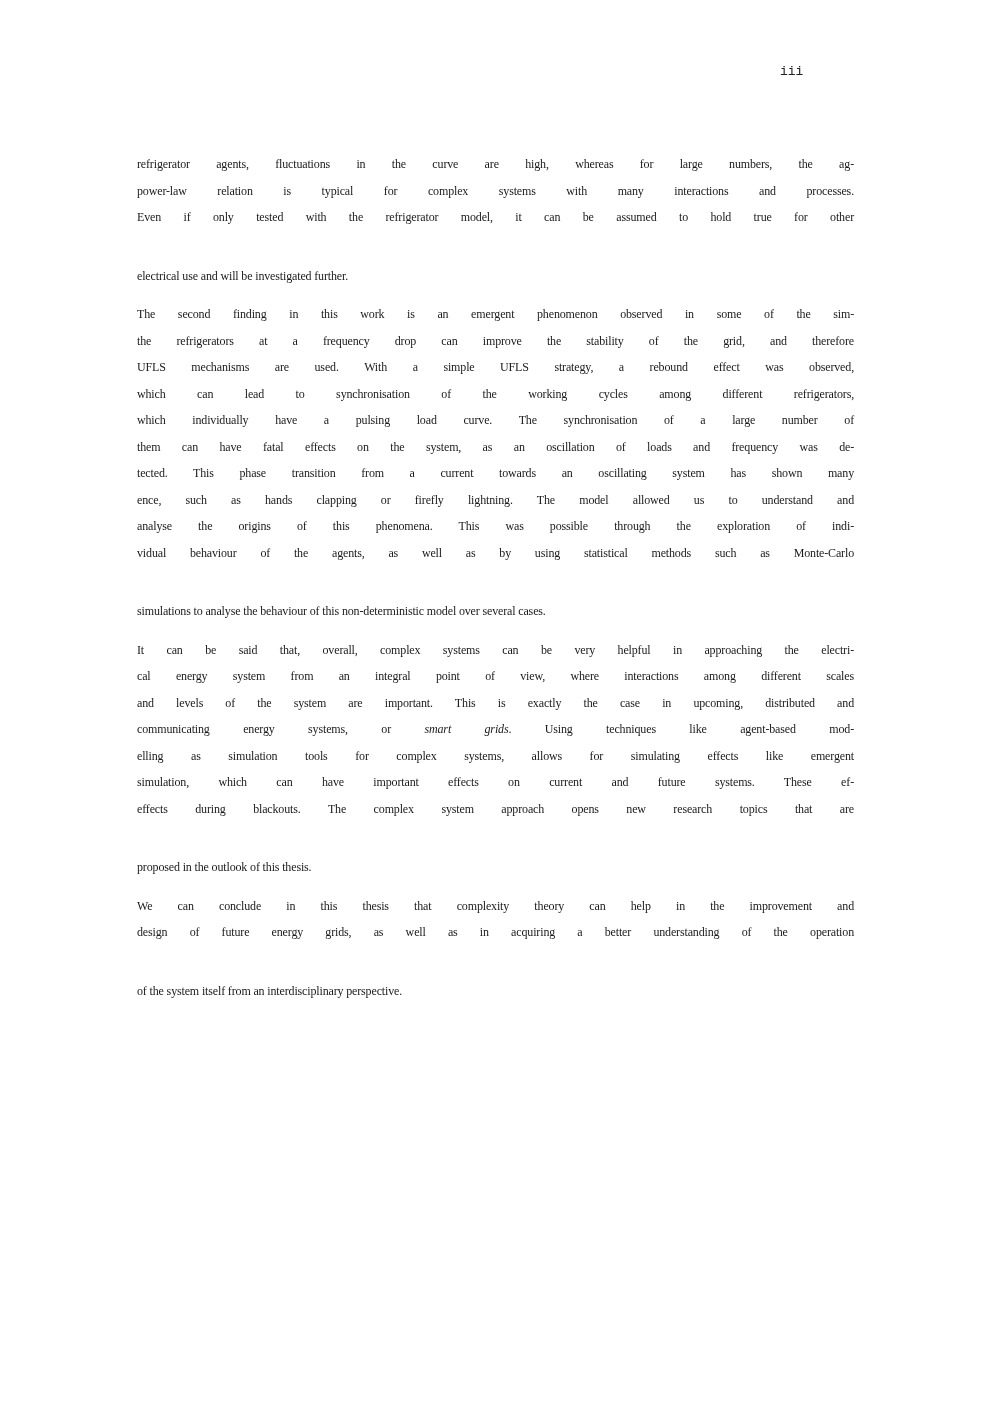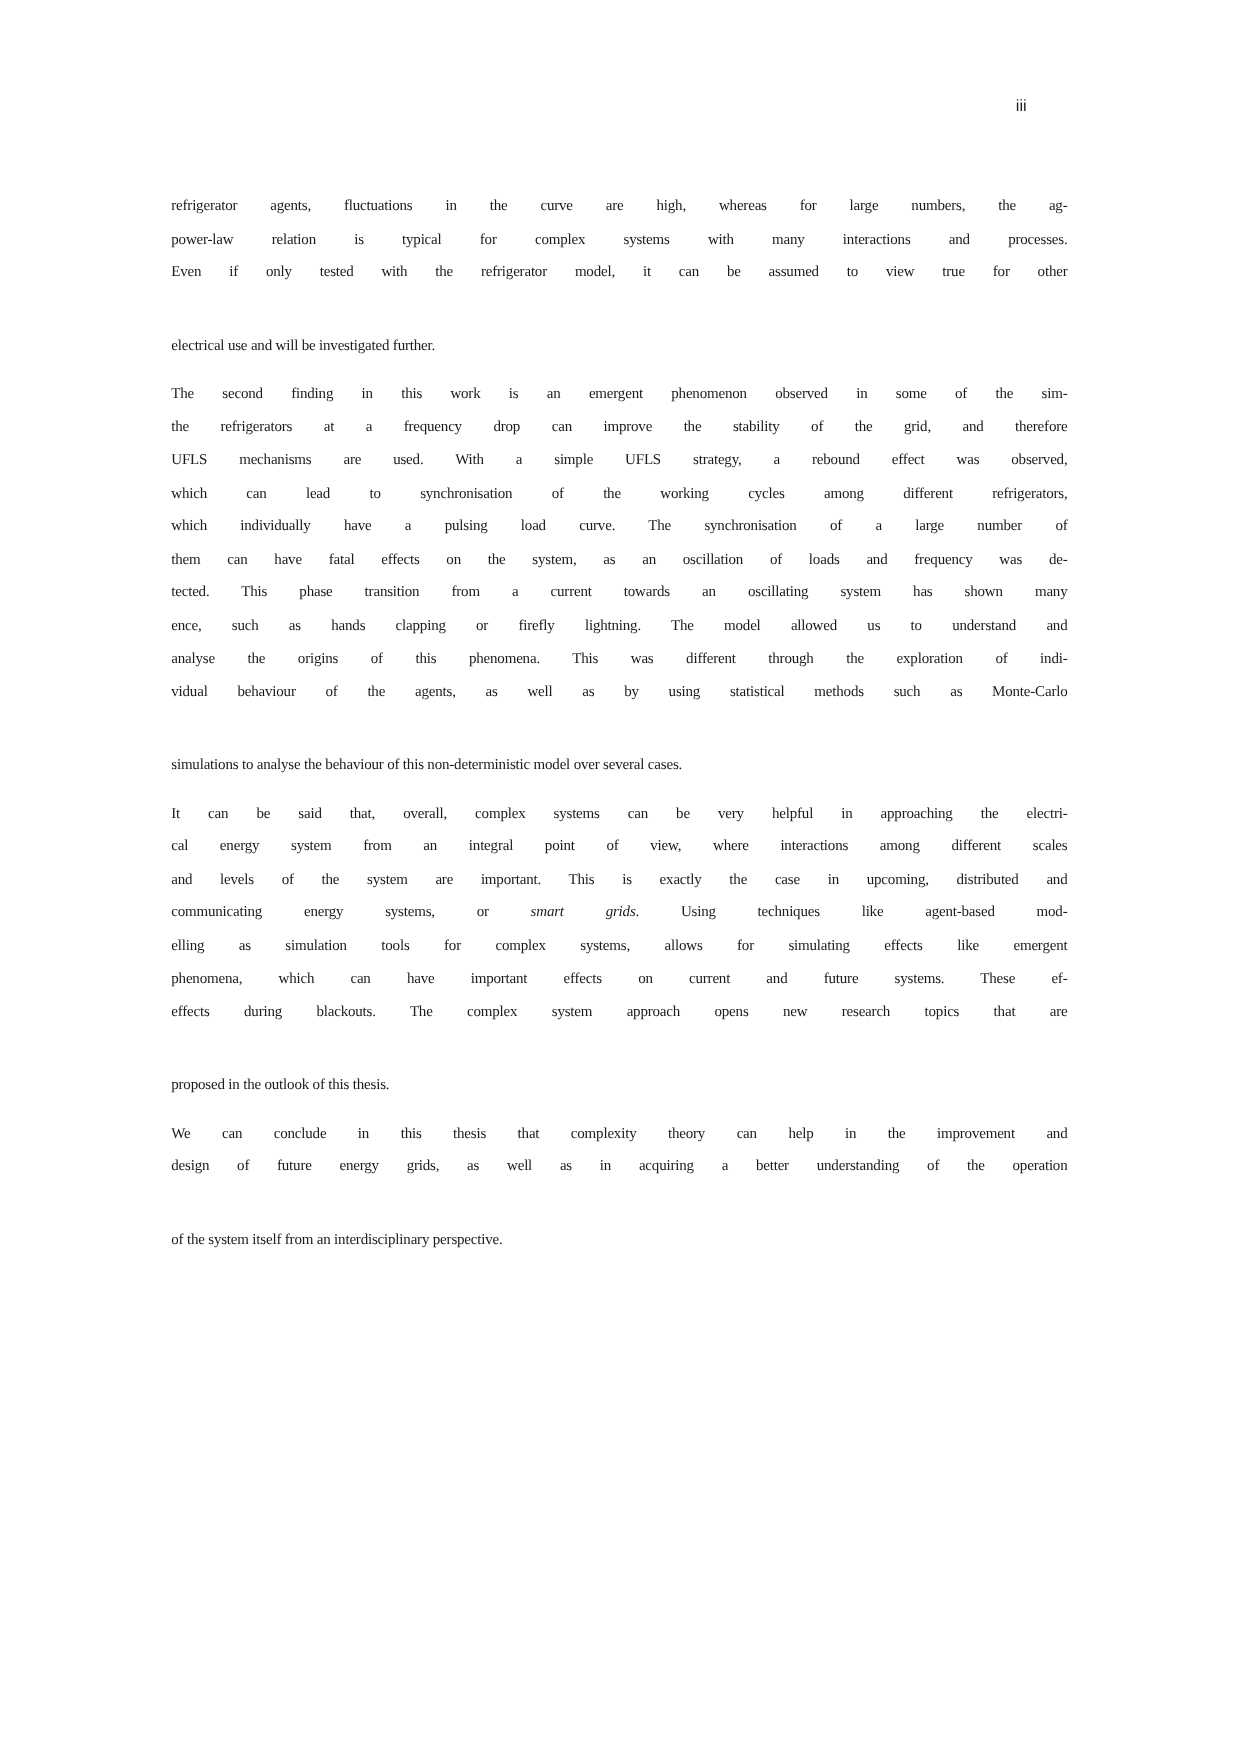--- a/index.html
+++ b/index.html
@@ -1,20 +1,20 @@
 <!DOCTYPE html>
 <html><head>
 <meta charset="utf-8">
 <style>
   html, body { margin: 0; padding: 0; background: #ffffff; }
   body { width: 992px; height: 1403px; position: relative; overflow: hidden; }
   .page-number {
-    position: absolute; top: 77px; left: 780px; width: 74px;
-    text-align: center;
-    font-family: Liberation Sans, sans-serif; font-size: 13px; color: #222;
+    position: absolute; top: 64px; left: 780px; width: 74px;
+    text-align: left;
+    font-family: Liberation Mono, monospace; font-size: 13px; color: #222;
   }
   .body-text {
     position: absolute; left: 137px; width: 717px; top: 151px;
     font-family: Liberation Serif, serif; font-size: 12px; color: #1a1a1a;
   }
   .para { margin: 0 0 12px 0; }
   .line {
     display: block; height: 26.5px; line-height: 26.5px;
     white-space: nowrap;
     text-align: justify; text-align-last: justify;
@@ -27,45 +27,45 @@
 </head>
 <body>
 
 <div class="page-number">iii</div>
 
 <div class="body-text">
 
   <p class="para">
     <span class="line">refrigerator agents, fluctuations in the curve are high, whereas for large numbers, the ag-</span>
     <span class="line">power-law relation is typical for complex systems with many interactions and processes.</span>
-    <span class="line">Even if only tested with the refrigerator model, it can be assumed to view true for other</span>
+    <span class="line">Even if only tested with the refrigerator model, it can be assumed to hold true for other</span>
     <span class="line last">electrical use and will be investigated further.</span>
   </p>
 
   <p class="para">
     <span class="line">The second finding in this work is an emergent phenomenon observed in some of the sim-</span>
     <span class="line">the refrigerators at a frequency drop can improve the stability of the grid, and therefore</span>
     <span class="line">UFLS mechanisms are used. With a simple UFLS strategy, a rebound effect was observed,</span>
     <span class="line">which can lead to synchronisation of the working cycles among different refrigerators,</span>
     <span class="line">which individually have a pulsing load curve.  The synchronisation of a large number of</span>
     <span class="line">them can have fatal effects on the system, as an oscillation of loads and frequency was de-</span>
     <span class="line">tected.  This phase transition from a current towards an oscillating system has shown many</span>
     <span class="line">ence, such as hands clapping or firefly lightning. The model allowed us to understand and</span>
-    <span class="line">analyse the origins of this phenomena. This was different through the exploration of indi-</span>
+    <span class="line">analyse the origins of this phenomena. This was possible through the exploration of indi-</span>
     <span class="line">vidual behaviour of the agents, as well as by using statistical methods such as Monte-Carlo</span>
     <span class="line last">simulations to analyse the behaviour of this non-deterministic model over several cases.</span>
   </p>
 
   <p class="para">
     <span class="line">It can be said that, overall, complex systems can be very helpful in approaching the electri-</span>
     <span class="line">cal energy system from an integral point of view, where interactions among different scales</span>
     <span class="line">and levels of the system are important.  This is exactly the case in upcoming, distributed and</span>
     <span class="line"><span class="seg">communicating energy systems, or </span><em>smart grids</em><span class="seg">.  Using techniques like agent-based mod-</span></span>
     <span class="line">elling as simulation tools for complex systems, allows for simulating effects like emergent</span>
-    <span class="line">phenomena, which can have important effects on current and future systems.  These ef-</span>
+    <span class="line">simulation, which can have important effects on current and future systems.  These ef-</span>
     <span class="line">effects during blackouts. The complex system approach opens new research topics that are</span>
     <span class="line last">proposed in the outlook of this thesis.</span>
   </p>
 
   <p class="para">
     <span class="line">We can conclude in this thesis that complexity theory can help in the improvement and</span>
     <span class="line">design of future energy grids, as well as in acquiring a better understanding of the operation</span>
     <span class="line last">of the system itself from an interdisciplinary perspective.</span>
   </p>
 </div>

